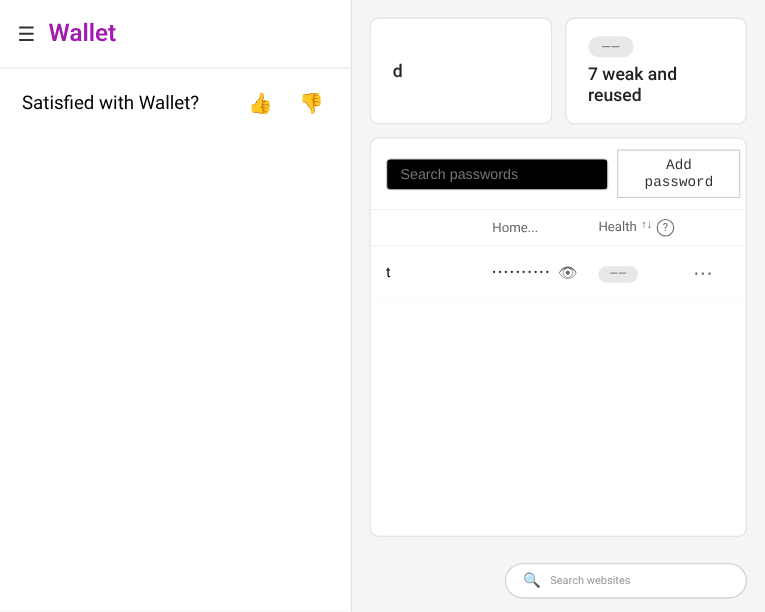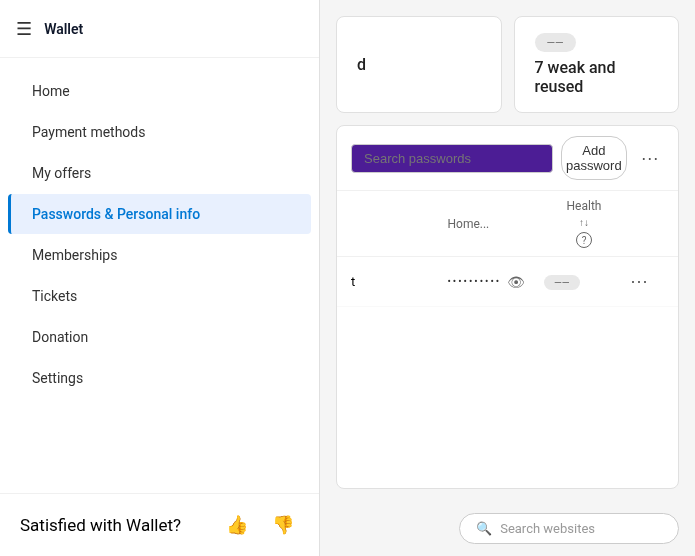--- a/index.html
+++ b/index.html
@@ -31,23 +31,23 @@
       border-bottom: 1px solid #f0f0f0;
     }
 
     .hamburger-icon {
       font-size: 18px;
       cursor: pointer;
       color: #333;
     }
 
     .sidebar-title {
-      font-size: 14px;
+      font-size: 22px;
       font-weight: 600;
-      color: #0f172a;
+      color: #a21caf;
     }
 
     .sidebar-nav {
       flex: 1;
       padding: 12px 0;
       overflow-y: auto;
     }
 
     .nav-item {
       display: flex;
@@ -169,32 +169,33 @@
       border-bottom: 1px solid #f0f0f0;
     }
 
     .search-passwords {
       flex: 1;
       padding: 6px 12px;
       border: 1px solid #ccc;
       border-radius: 4px;
       font-size: 13px;
       color: #999;
-      background: #4c1d95;
+      background: #000000;
     }
 
     .add-password-btn {
       background: #fff;
       border: 1px solid #ccc;
-      border-radius: 16px;
-      padding: 6px 4px;
+      border-radius: 0;
+      padding: 6px 24px;
       font-size: 13px;
       font-weight: 500;
       color: #333;
       cursor: pointer;
+      font-family: Liberation Mono, monospace;
     }
 
     .more-btn {
       background: none;
       border: none;
       cursor: pointer;
       font-size: 18px;
       color: #555;
       padding: 4px 6px;
     }
@@ -204,23 +205,22 @@
       grid-template-columns: 1fr 1fr 80px 40px;
       padding: 8px 14px;
       font-size: 12px;
       color: #666;
       border-bottom: 1px solid #f0f0f0;
       align-items: center;
     }
 
     .col-health {
       display: flex;
-      align-items: center;
+      align-items: flex-start;
       gap: 4px;
-      flex-direction: column;
     }
 
     .sort-icon {
       font-size: 10px;
       color: #666;
     }
 
     .info-icon {
       width: 16px;
       height: 16px;
@@ -282,50 +282,39 @@
       gap: 8px;
       width: 220px;
     }
 
     .search-icon-circle {
       font-size: 13px;
       color: #666;
     }
 
     .search-websites-text {
-      font-size: 13px;
+      font-size: 10px;
       color: #999;
     }
 
     .row-actions {
       display: flex;
       align-items: center;
       gap: 6px;
     }
   </style>
 </head>
 <body>
 
 <div class="sidebar">
   <div class="sidebar-header">
     <span class="hamburger-icon">☰</span>
     <span class="sidebar-title">Wallet</span>
   </div>
 
-  <nav class="sidebar-nav">
-
-  <div class="nav-item">Home</div>
-      <div class="nav-item">Payment methods</div>
-      <div class="nav-item">My offers</div>
-      <div class="nav-item active">Passwords &amp; Personal info</div>
-      <div class="nav-item">Memberships</div>
-      <div class="nav-item">Tickets</div>
-      <div class="nav-item">Donation</div>
-      <div class="nav-item">Settings</div>
-    </nav>
 
   <div class="sidebar-footer">
     <span class="footer-text">Satisfied with Wallet?</span>
     <button class="feedback-btn">👍</button>
     <button class="feedback-btn">👎</button>
   </div>
 </div>
 
 <div class="main-content">
 

